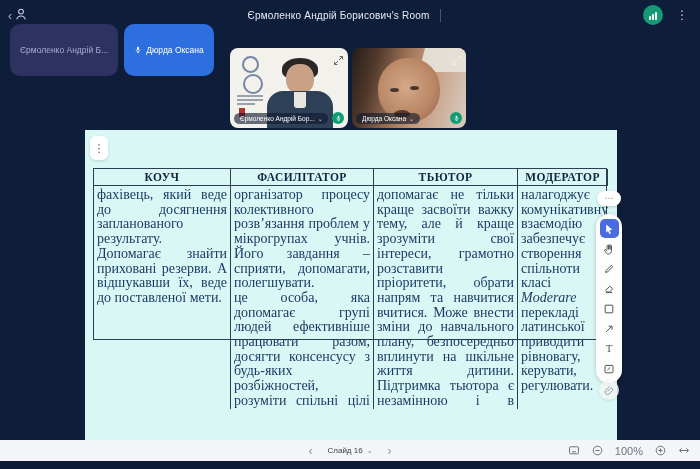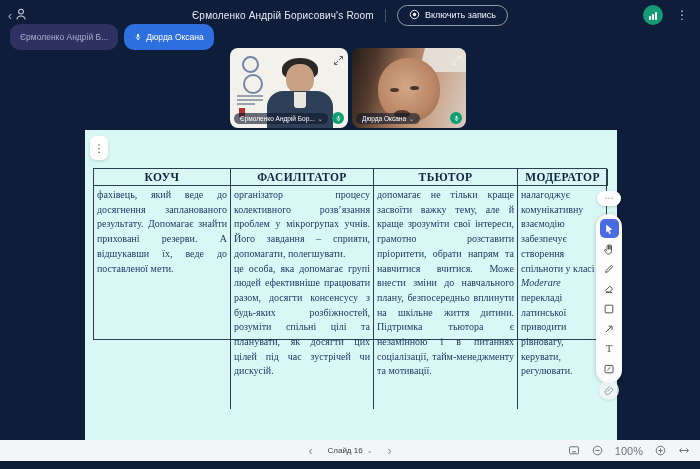--- a/index.html
+++ b/index.html
@@ -13,21 +13,21 @@
   .room-title{color:#e7ecf5;font-size:10px;font-weight:500;letter-spacing:.2px;text-align:right;}
   .tb-divider{width:1px;height:13px;background:rgba(255,255,255,.25);margin:0 11px;}
   .record-btn{display:flex;align-items:center;gap:5px;border:1px solid rgba(255,255,255,.55);border-radius:12px;padding:3px 11px;color:#f2f5fa;font-size:9px;cursor:pointer;background:transparent;}
   .topbar-right{position:absolute;right:10px;top:5px;display:flex;align-items:center;gap:11px;}
   .stats-btn{width:20px;height:20px;border-radius:50%;background:#169a76;display:flex;align-items:flex-end;justify-content:center;gap:1px;padding-bottom:5px;box-sizing:border-box;cursor:pointer;}
   .stats-btn span{display:block;width:2px;background:#fff;border-radius:1px;}
   .kebab{color:#cfd6e4;font-size:12px;line-height:1;cursor:pointer;padding:1px 2px;}
 
   
   .pills{position:absolute;top:24px;left:10px;display:flex;gap:6px;z-index:3;}
-  .pill{border-radius:10px;font-size:8.5px;padding:8px 10px;display:flex;align-items:center;gap:4px;white-space:nowrap;}
+  .pill{border-radius:10px;font-size:8.5px;padding:21px 10px;display:flex;align-items:center;gap:4px;white-space:nowrap;}
   .pill.faded{background:rgba(96,84,160,.38);color:rgba(205,200,235,.78);}
   .pill.active{background:#2e6fe0;color:#fff;}
 
   
   .videos{position:absolute;top:48px;left:230px;display:flex;gap:4px;}
   .tile{position:relative;height:80px;border-radius:8px;overflow:hidden;background:#1a2945;}
   .tile1{width:118px;background:#f2f1ec;}
   .tile2{width:114px;background:linear-gradient(105deg,#241d19 0%,#51392c 20%,#9c7257 42%,#c69b7f 62%,#d8cdc2 100%);}
   .t2-ceiling{position:absolute;top:0;right:0;width:52px;height:24px;background:#e7e3da;transform:skewX(-14deg) translateX(8px);opacity:.92;}
   .t2-head{position:absolute;left:26px;top:10px;width:62px;height:64px;background:radial-gradient(ellipse at 45% 45%,#d3a888 0%,#b98664 60%,#8d6045 100%);border-radius:48%;}
@@ -50,21 +50,21 @@
   .board{position:absolute;left:85px;top:130px;width:532px;height:310px;background:#d9f8f5;}
   .wb-menu{position:absolute;left:5px;top:6px;width:18px;height:24px;background:#fff;border-radius:6px;box-shadow:0 1px 3px rgba(0,0,0,.15);display:flex;align-items:center;justify-content:center;color:#444;font-size:11px;cursor:pointer;}
   .stylebar{position:absolute;right:12px;top:6px;height:20px;background:#fff;border-radius:10px;box-shadow:0 1px 3px rgba(0,0,0,.15);display:flex;align-items:center;gap:8px;padding:0 9px;}
   .style-label{font-size:7.5px;color:#555;}
   .style-ring{width:9px;height:9px;border:2.2px solid #141414;border-radius:50%;cursor:pointer;}
   .hist-btn{cursor:pointer;display:flex;align-items:center;}
 
   
   .board-table{position:absolute;left:8px;top:38px;width:514px;height:172px;display:grid;grid-template-columns:137px 143px 144px 90px;grid-template-rows:17px 223px;border:1.5px solid #2c3e50;box-sizing:border-box;}
   .hcell{border-right:1px solid #2c3e50;border-bottom:1px solid #2c3e50;display:flex;align-items:center;justify-content:center;font-family:"Liberation Serif",serif;font-weight:bold;font-size:11.5px;letter-spacing:.4px;color:#10233f;}
-  .bcell{border-right:1px solid #2c3e50;padding:2px 3px 0 3px;overflow:hidden;font-family:"Liberation Serif",serif;font-size:10px;line-height:14.7px;color:#1d3a66;text-align:justify;}
+  .bcell{border-right:1px solid #2c3e50;padding:2px 3px 0 3px;overflow:hidden;font-family:"Liberation Serif",serif;font-size:14px;line-height:14.7px;color:#1d3a66;text-align:justify;}
   .hcell:last-child,.bcell:last-child{border-right:none;}
   .bcell p{margin:0;}
   .bcell .term{font-style:italic;}
 
   
   .more-btn{position:absolute;left:597px;top:191px;width:24px;height:15px;background:#fff;border-radius:8px;box-shadow:0 1px 3px rgba(0,0,0,.18);display:flex;align-items:center;justify-content:center;color:#777;font-size:9px;line-height:1;cursor:pointer;z-index:6;}
   .toolbar{position:absolute;left:596px;top:214px;width:26px;background:#fdfdfd;border-radius:13px;box-shadow:0 1px 5px rgba(0,0,0,.2);display:flex;flex-direction:column;align-items:center;padding:5px 0;gap:1px;z-index:6;}
   .tool{width:19px;height:19px;border-radius:5px;display:flex;align-items:center;justify-content:center;cursor:pointer;}
   .tool.active{background:#4a6ce0;}
   .tool .tglyph{font-family:"Liberation Serif",serif;font-size:11px;color:#555;line-height:1;}
@@ -91,29 +91,20 @@
       <span class="back-ch">‹</span>
       <span>
         <svg width="14" height="14" viewBox="0 0 14 14">
             <circle cx="7" cy="4.6" r="2.4" fill="none" stroke="#c6cedd" stroke-width="1.1"></circle>
             <path d="M2.8 12.4 a4.3 4.3 0 0 1 8.4 0" fill="none" stroke="#c6cedd" stroke-width="1.1"></path>
           </svg>
       </span>
     </div>
     <span class="room-title">Єрмоленко Андрій Борисович's Room</span>
     <span class="tb-divider"></span>
-    <div class="record-btn">
-      <span>
-        <svg width="11" height="11" viewBox="0 0 11 11">
-            <circle cx="5.5" cy="5.5" r="4.2" fill="none" stroke="#eef1f6" stroke-width="1"></circle>
-            <circle cx="5.5" cy="5.5" r="1.7" fill="#eef1f6"></circle>
-          </svg>
-      </span>
-      <span>Включить запись</span>
-    </div>
     <div class="topbar-right">
       <div class="stats-btn">
         <span style="height:4px"></span>
           <span style="height:6px"></span>
           <span style="height:8px"></span>
       </div>
       <span class="kebab">⋮</span>
     </div>
   </div>
 

